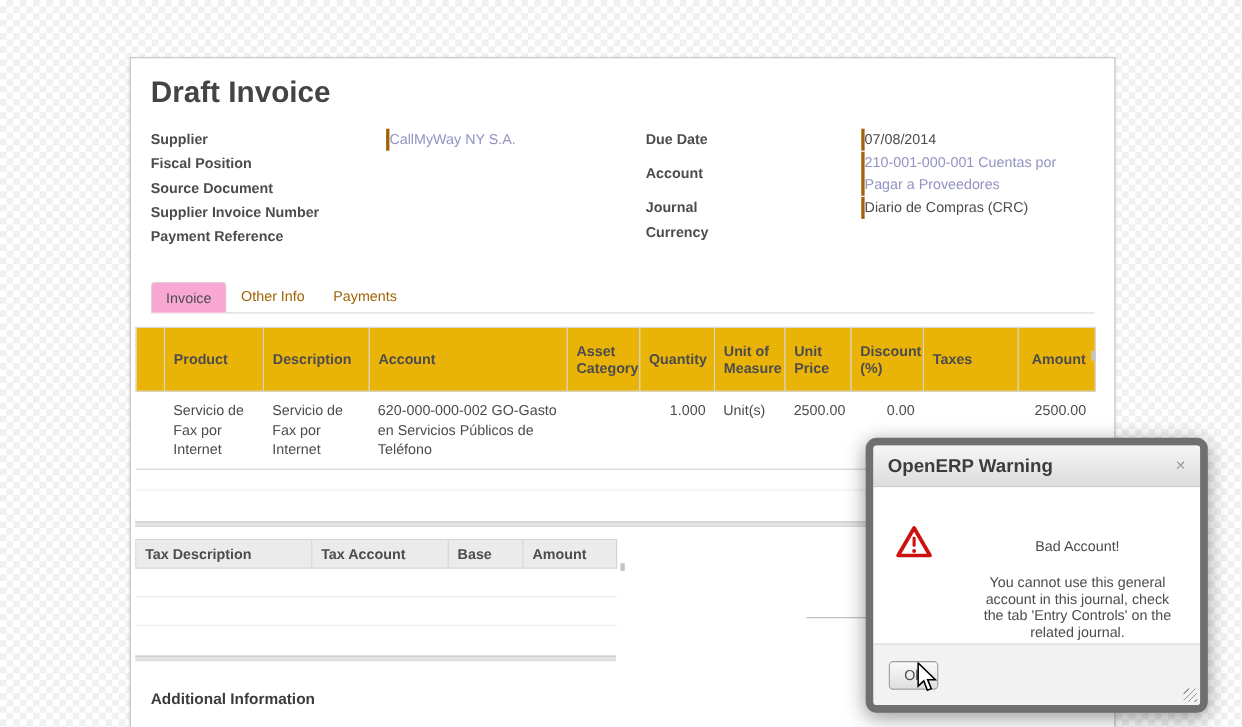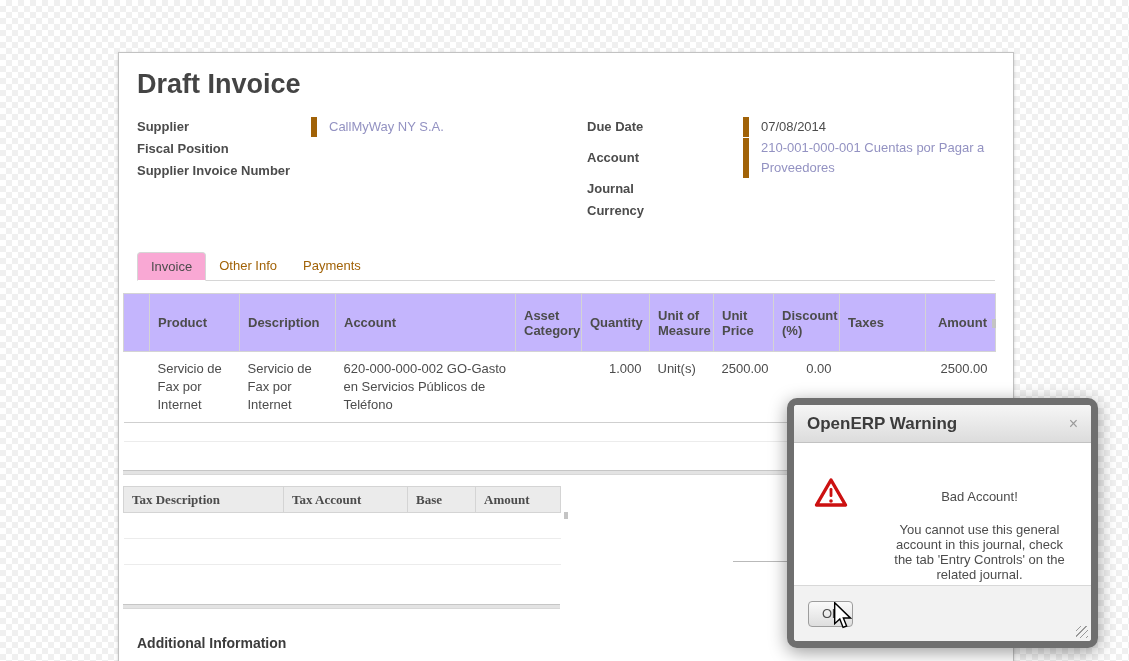--- a/index.html
+++ b/index.html
@@ -39,43 +39,43 @@
     padding:16px 18px; }
   .sheet-title { font-size:27px; font-weight:bold; color:#444; letter-spacing:0; }
 
   .fields { display:flex; margin-top:16px; font-size:13px; }
   .fcol-left { width:450px; }
   .fcol-right { flex:1; }
   .frow { display:flex; min-height:22px; line-height:20px;align-items:center; }
   .flabel { font-weight:bold; color:#4c4c4c; }
   .fcol-left .flabel { width:174px; }
   .fcol-right .flabel { width:156px; }
-  .fvalue { flex:1; border-left:6px solid #a16207; padding-left:12px; color:#4c4c4c; }
+  .fvalue { flex:1; border-left:3px solid #a16207; padding-left:0; color:#4c4c4c;margin-left:40px; }
   .fvalue.link { color:#9392c2; cursor:pointer; }
 
   
   .tabs { margin-top:30px; border-bottom:1px solid #d6d6d6; display:flex; height:29px; }
   .tab { font-size:13px; padding:6px 13px; color:#a16207; cursor:pointer; margin-bottom:-1px; }
   .tab.active { background:#f9a8d4; border:1px solid #d6d6d6; border-bottom:1px solid #fff;
     border-radius:4px 4px 0 0; color:#4c4c4c; }
 
   
   .lines-wrap { position:relative; margin:12px 0 0 -14px; width:872px; }
   table.lines { width:872px; border-collapse:collapse; font-size:13px; table-layout:fixed; }
-  table.lines thead td { background:#c4b5fd; border:1px solid #d4d4d4; font-weight:bold;
+  table.lines thead td { background:#eab308; border:1px solid #d4d4d4; font-weight:bold;
     padding:6px 8px; height:58px; vertical-align:middle; color:#4c4c4c; }
   table.lines tbody td { padding:8px 8px; vertical-align:top; line-height:18px;
     border-bottom:1px solid #cfcfcf; }
   table.lines tr.empty td { border-bottom:1px solid #ececec; height:19px; padding:0 8px; }
   td.num { text-align:right; }
   .endbar { height:5px; background:#e3e3e3; border-top:1px solid #c6c6c6;
     border-bottom:1px solid #d8d8d8; margin:28px 0 0 -14px; width:872px; }
 
   
-  .taxes-wrap { margin:11px 0 13px -14px; width:437px;font-family:Liberation Serif, serif; }
+  .taxes-wrap { margin:11px 0 1px -14px; width:437px; }
   table.taxes { width:437px; border-collapse:collapse; font-size:13px; table-layout:fixed; }
   table.taxes thead td { background:#ebebeb; border:1px solid #d4d4d4; font-weight:bold;
     padding:4px 8px; height:26px; color:#4c4c4c; }
   table.taxes tbody td { height:26px; border-bottom:1px solid #ececec; }
   table.taxes tbody tr:last-child td { border-bottom:none; }
   .endbar2 { height:5px; background:#e3e3e3; border-top:1px solid #c6c6c6;
     border-bottom:1px solid #d8d8d8; margin:0 0 0 -14px; width:437px; }
 
   .total-line { position:absolute; left:733px; top:561px; width:72px; border-top:1px solid #b9b9b9; }
 
@@ -120,38 +120,44 @@
       <div class="fcol-left">
         <div class="frow">
           <div class="flabel">Supplier</div>
           <div class="fvalue link">CallMyWay NY S.A.</div>
         </div>
         <div class="frow">
           <div class="flabel">Fiscal Position</div>
           <div class="fvalue"></div>
         </div>
         <div class="frow">
+          <div class="flabel">Source Document</div>
+          <div class="fvalue"></div>
+        </div>
+        <div class="frow">
           <div class="flabel">Supplier Invoice Number</div>
           <div class="fvalue"></div>
         </div>
         <div class="frow">
+          <div class="flabel">Payment Reference</div>
           <div class="fvalue"></div>
         </div>
       </div>
       <div class="fcol-right">
         <div class="frow">
           <div class="flabel">Due Date</div>
           <div class="fvalue">07/08/2014</div>
         </div>
         <div class="frow">
           <div class="flabel">Account</div>
           <div class="fvalue link">210-001-000-001 Cuentas por Pagar a Proveedores</div>
         </div>
         <div class="frow">
           <div class="flabel">Journal</div>
+          <div class="fvalue">Diario de Compras (CRC)</div>
         </div>
         <div class="frow">
           <div class="flabel">Currency</div>
         </div>
       </div>
     </div>
 
     <div class="tabs">
       <div class="tab active">Invoice</div>
       <div class="tab">Other Info</div>

